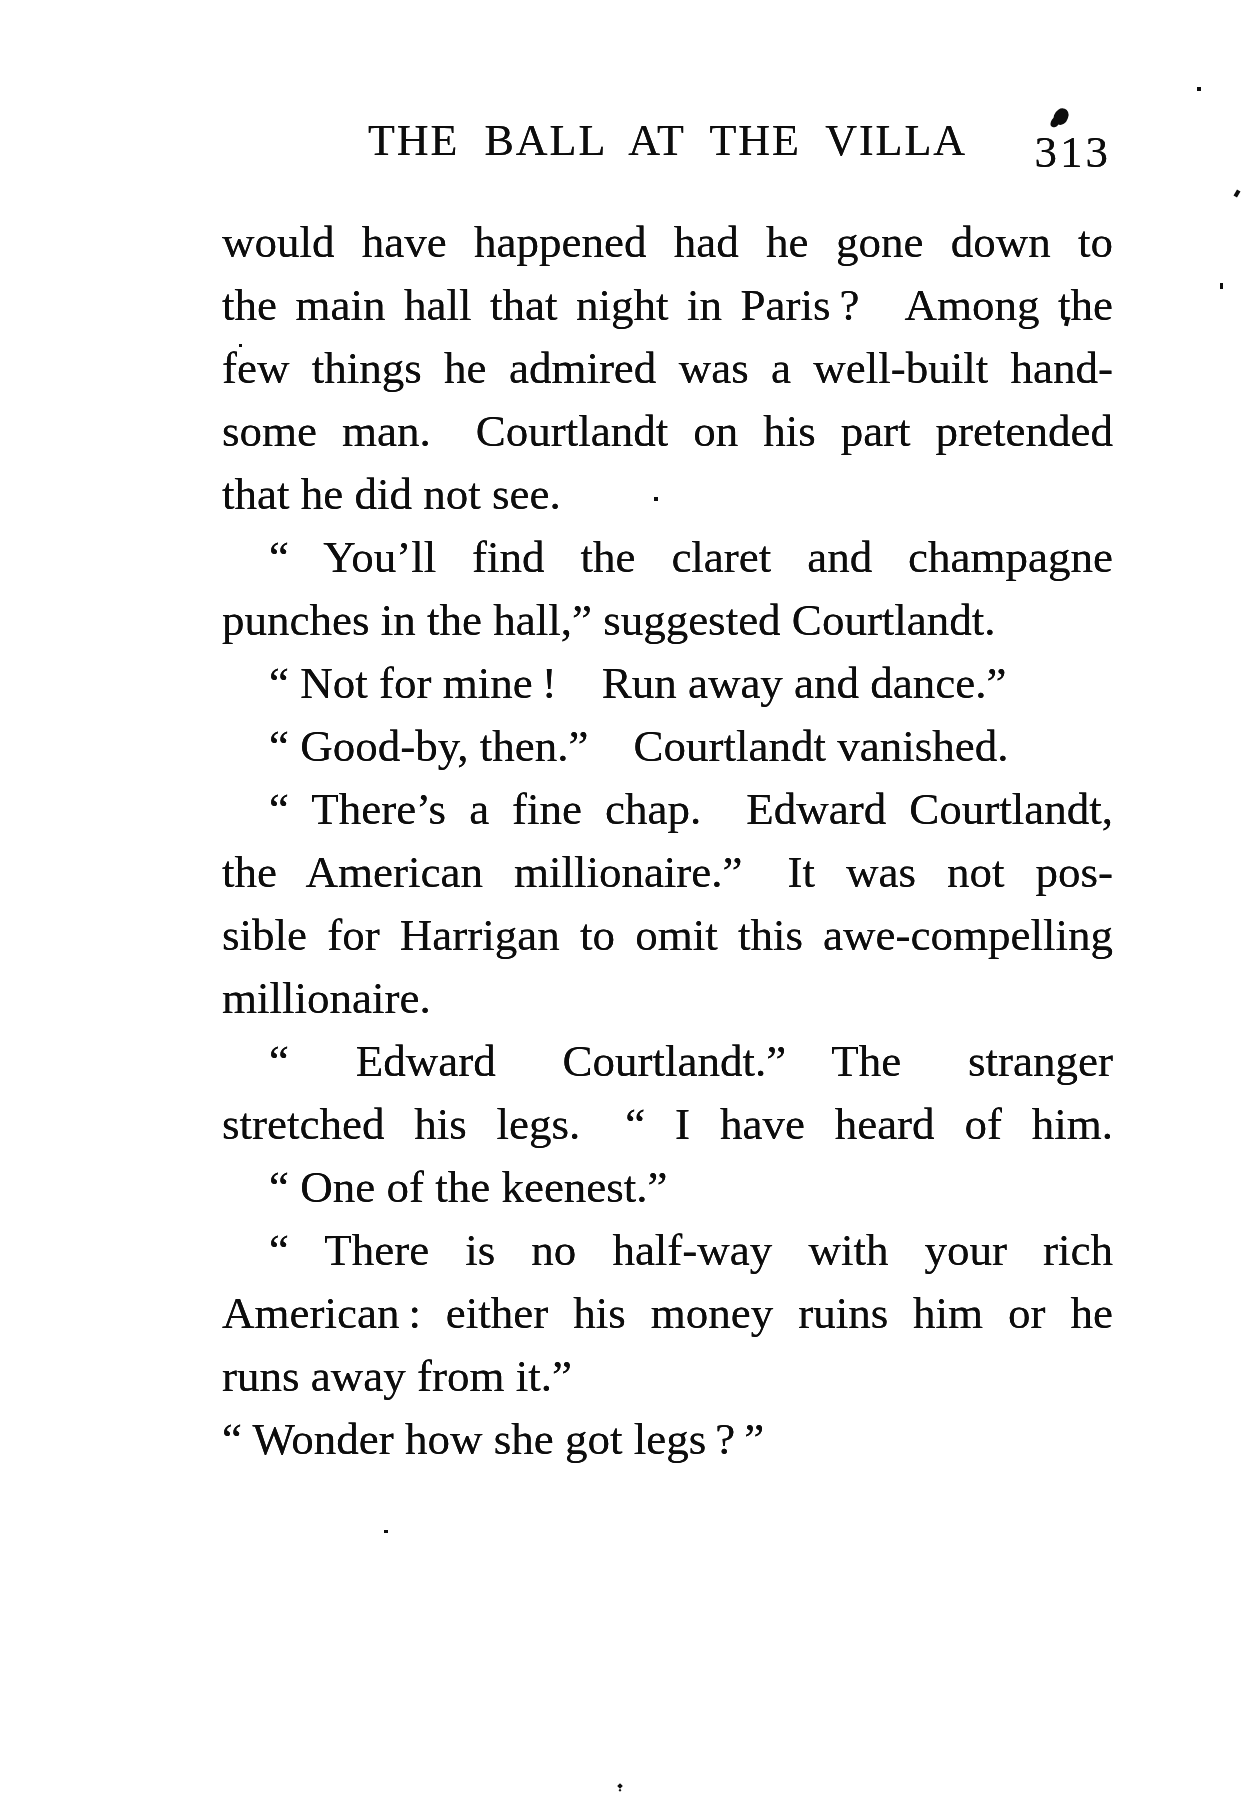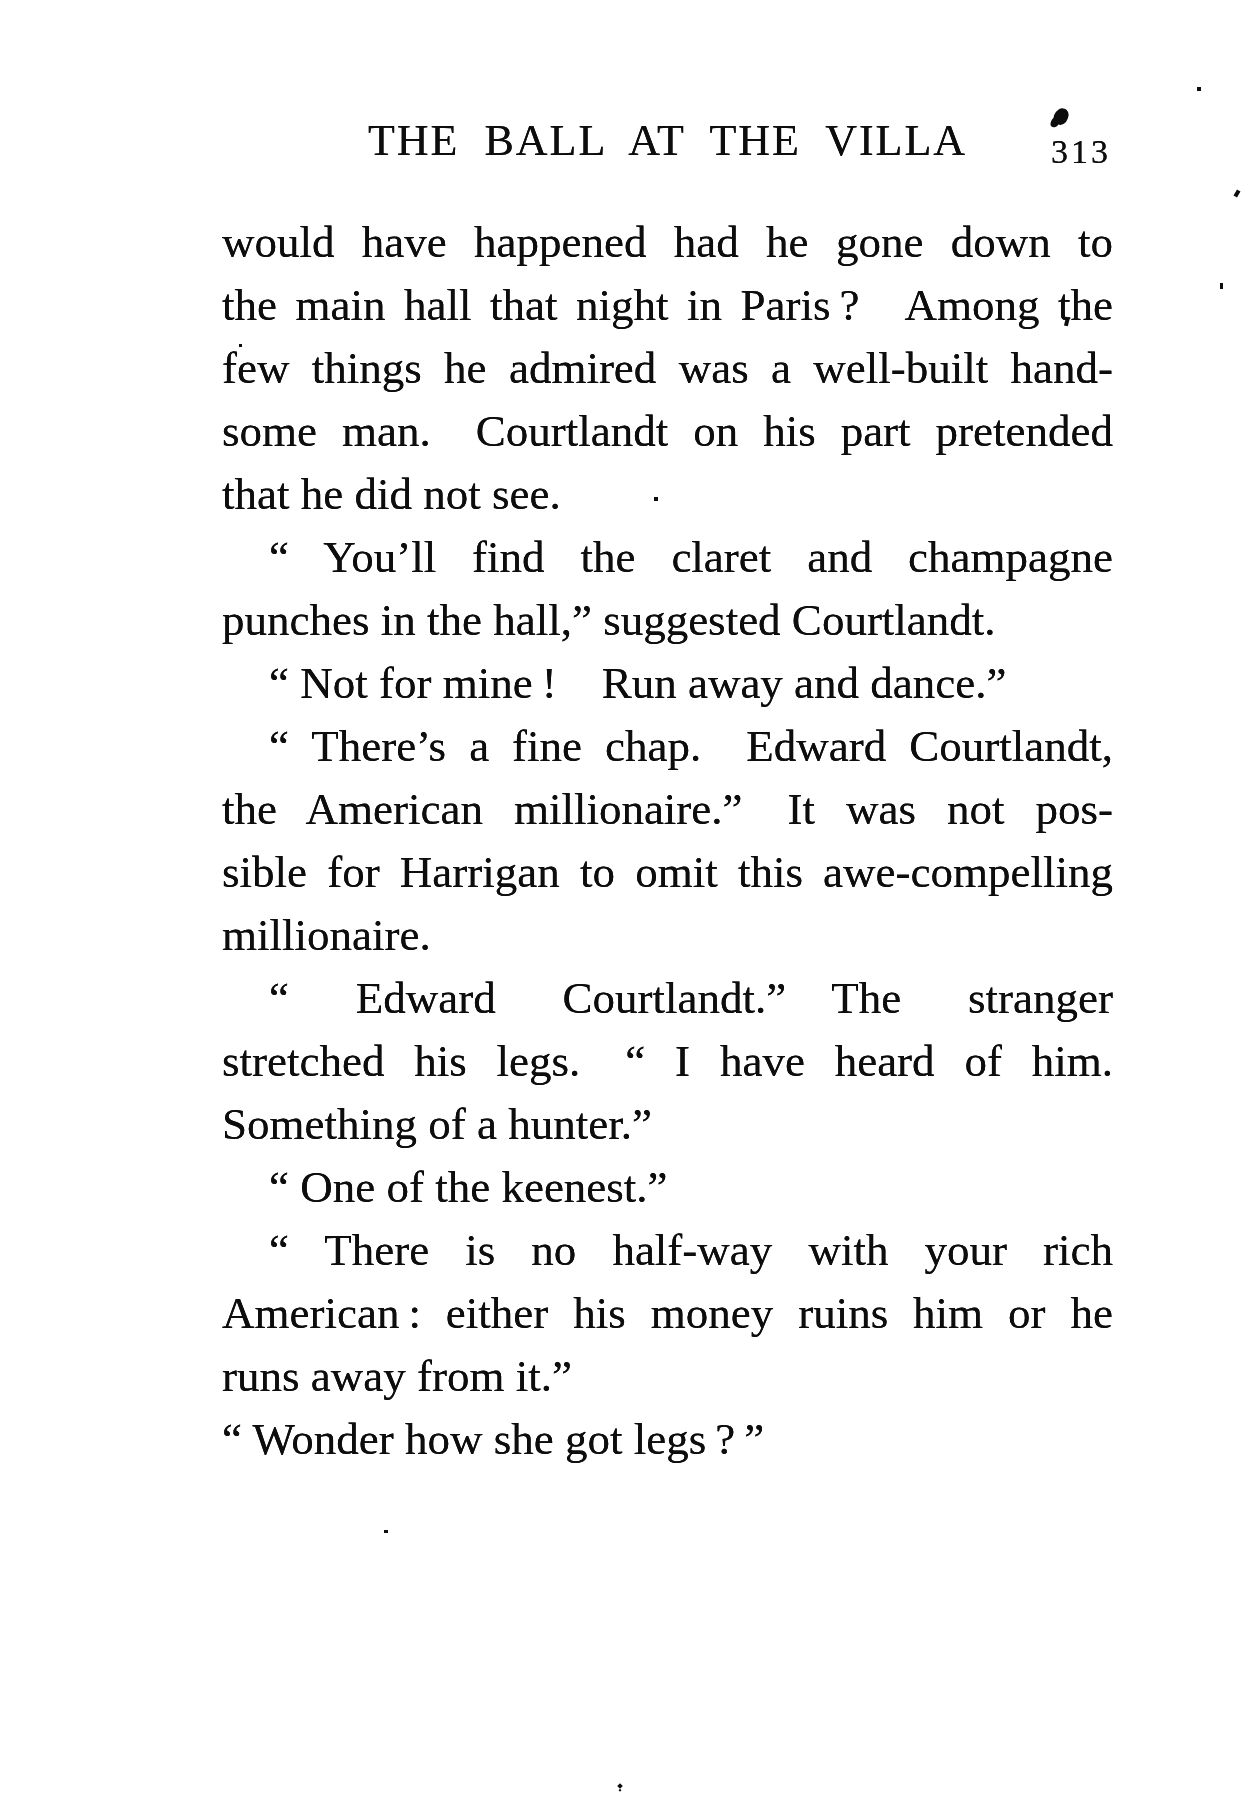--- a/index.html
+++ b/index.html
@@ -24,21 +24,21 @@
   }
   .header-title{
     display:inline-block;
     font-size:44px;line-height:48px;
     letter-spacing:2px;word-spacing:12px;
     white-space:nowrap;
     text-shadow:0 0 .5px currentColor;
   }
   .page-number{
     position:absolute;right:2px;top:14px;
-    font-size:34px;line-height:42px;
+    font-size:45px;line-height:42px;
     letter-spacing:3px;
     text-shadow:0 0 .5px currentColor;
   }
   .ink-blob{
     position:absolute;left:1054px;top:108px;
     width:14px;height:17px;background:#0d0d0d;
     border-radius:62% 45% 55% 48%;
     transform:rotate(18deg);
     box-shadow:-4px 7px 0 -3px #0d0d0d;
   }
@@ -74,27 +74,27 @@
 
   <div class="text-block">
       <div class="text-line j">would have happened had he gone down to</div>
       <div class="text-line j">the main hall that night in Paris ? Among the</div>
       <div class="text-line j">few things he admired was a well-built hand-</div>
       <div class="text-line j">some man. Courtlandt on his part pretended</div>
       <div class="text-line l">that he did not see.</div>
       <div class="text-line j indent">“ You’ll find the claret and champagne</div>
       <div class="text-line l">punches in the hall,” suggested Courtlandt.</div>
       <div class="text-line l indent">“ Not for mine ! Run away and dance.”</div>
+      <div class="text-line l indent">“ Good-by, then.” Courtlandt vanished.</div>
       <div class="text-line j indent">“ There’s a fine chap. Edward Courtlandt,</div>
       <div class="text-line j">the American millionaire.” It was not pos-</div>
       <div class="text-line j">sible for Harrigan to omit this awe-compelling</div>
       <div class="text-line l">millionaire.</div>
       <div class="text-line j indent">“ Edward Courtlandt.” The stranger</div>
       <div class="text-line j">stretched his legs. “ I have heard of him.</div>
-      <div class="text-line l">Something of a hunter.”</div>
       <div class="text-line l indent">“ One of the keenest.”</div>
       <div class="text-line j indent">“ There is no half-way with your rich</div>
       <div class="text-line j">American : either his money ruins him or he</div>
       <div class="text-line l">runs away from it.”</div>
       <div class="text-line l">“ Wonder how she got legs ? ”</div>
     </div>
 
   <div class="scan-speck" style="left:1197px;top:87px;width:4px;height:4px;"></div>
   <div class="scan-speck" style="left:1235px;top:190px;width:4px;height:7px;transform:rotate(30deg);"></div>
   <div class="scan-speck" style="left:1220px;top:283px;width:3px;height:6px;"></div>

